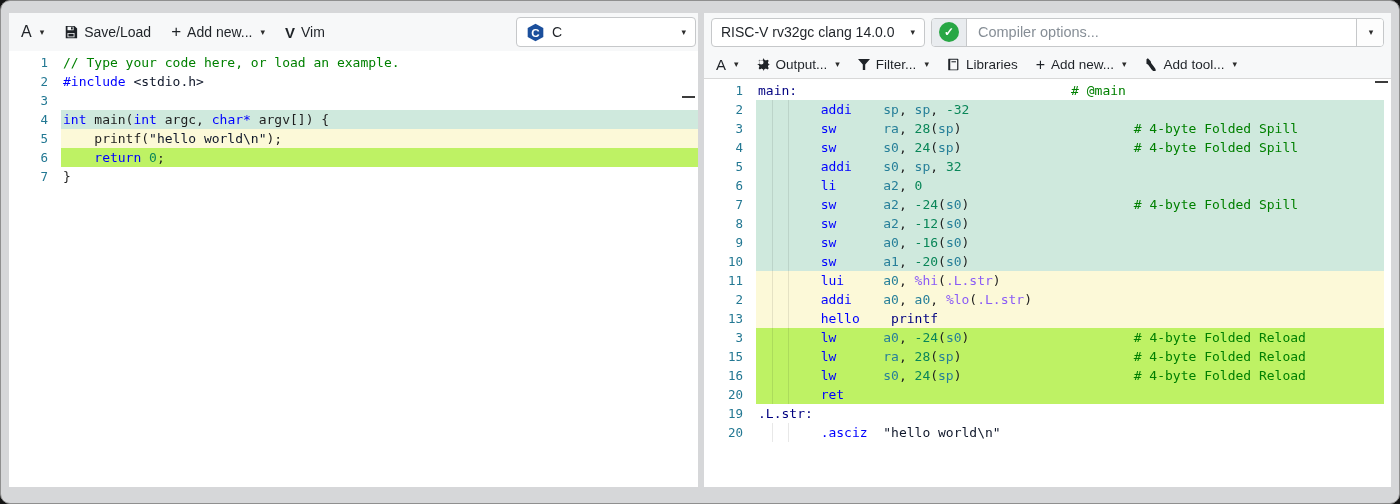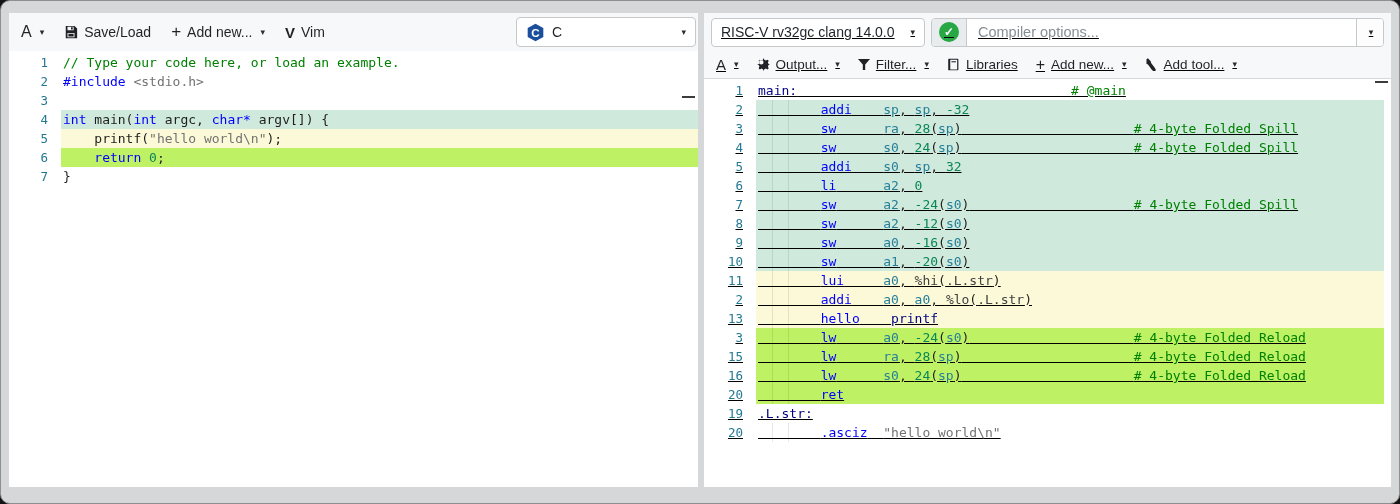--- a/index.html
+++ b/index.html
@@ -1,20 +1,20 @@
 <!DOCTYPE html>
 <html><head>
 <meta charset="utf-8">
 <style>
   html,body{margin:0;padding:0;}
   body{width:1400px;height:504px;background:#141414;font-family:"Liberation Sans",sans-serif;position:relative;overflow:hidden;}
   .window{position:absolute;inset:0;background:#d6d7d9;border:1px solid #8f8f8f;border-radius:10px;box-sizing:border-box;overflow:hidden;}
   .pane{position:absolute;top:12px;bottom:16px;background:#ffffff;display:flex;flex-direction:column;overflow:hidden;}
   #source-pane{left:8px;width:689px;}
-  #compiler-pane{left:703px;right:8px;text-decoration:underline;}
+  #compiler-pane{left:703px;right:8px;}
 
   
   .toolbar{display:flex;align-items:center;background:#f7f8f9;flex:none;}
   .tb-row1{height:38px;gap:20px;padding:0 2px 0 12px;}
   .tb-btn{display:flex;align-items:center;gap:6px;font-size:14px;color:#1f2328;white-space:nowrap;cursor:pointer;}
   .caret{font-size:9px;color:#2c2c2c;margin-left:2px;line-height:1;}
   .icon{display:inline-flex;align-items:center;justify-content:center;}
   .a-glyph{font-size:16px;font-weight:400;}
   .vim-glyph{font-weight:800;font-size:15px;}
 
@@ -40,24 +40,24 @@
   .content{flex:1;white-space:pre;position:relative;color:#1e1e1e;padding-left:2px;box-sizing:border-box;}
   #asm-editor .content{margin-right:7px;}
   .bg-g .content{background:#cfe9dd;}
   .bg-y .content{background:#fcf9d8;}
   .bg-p .content{background:#bef264;}
   .content.guides::before,.content.guides::after{content:"";position:absolute;top:0;bottom:0;width:1px;background:rgba(0,0,0,0.09);}
   .content.guides::before{left:16px;}
   .content.guides::after{left:32px;}
   .tk-cm{color:#008000;}
   .tk-kw{color:#0000ff;}
-  .tk-str{color:#737373;}
+  .tk-str{color:#0f172a;}
   .tk-num{color:#098658;}
   .tk-reg{color:#267f99;}
-  .tk-sym{color:#404040;}
+  .tk-sym{color:#8b5cf6;}
   .tk-lbl{color:#000080;}
   .tk-pl{color:#1e1e1e;}
   .ruler-dash{position:absolute;height:2px;width:13px;background:#3c3c3c;right:3px;z-index:3;}
   #source-ruler-dash{top:45px;}
   #asm-ruler-dash{top:2px;}
 
   svg{display:block;}
 </style>
 </head>
 <body>

